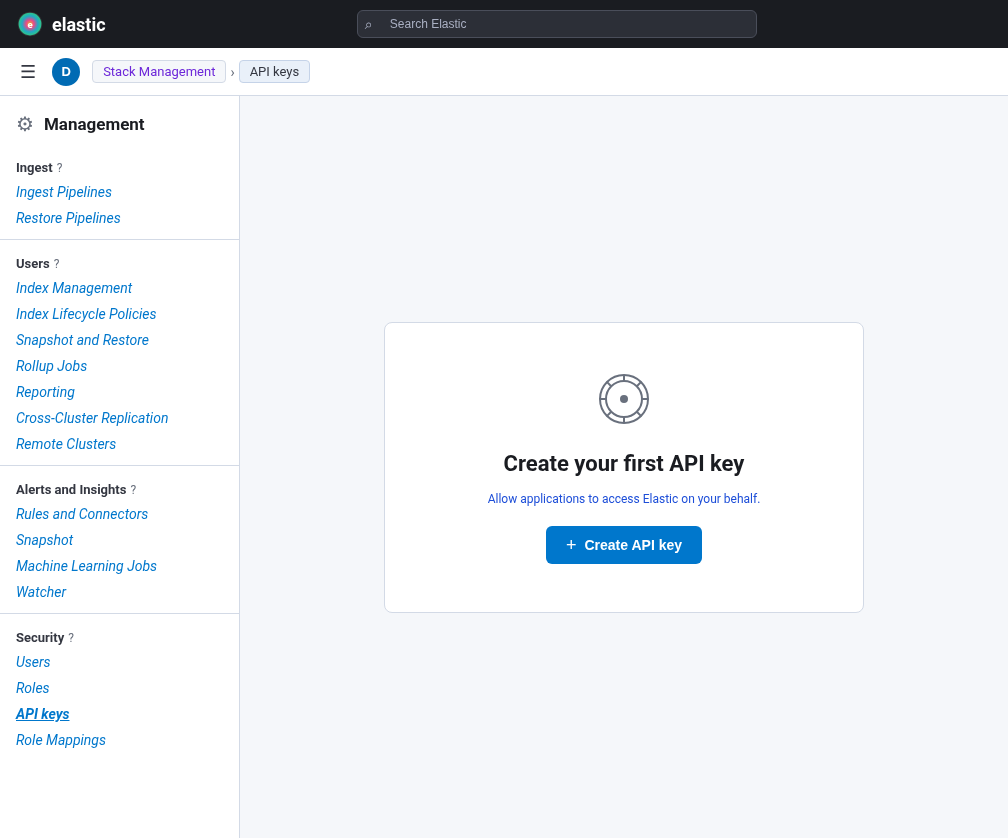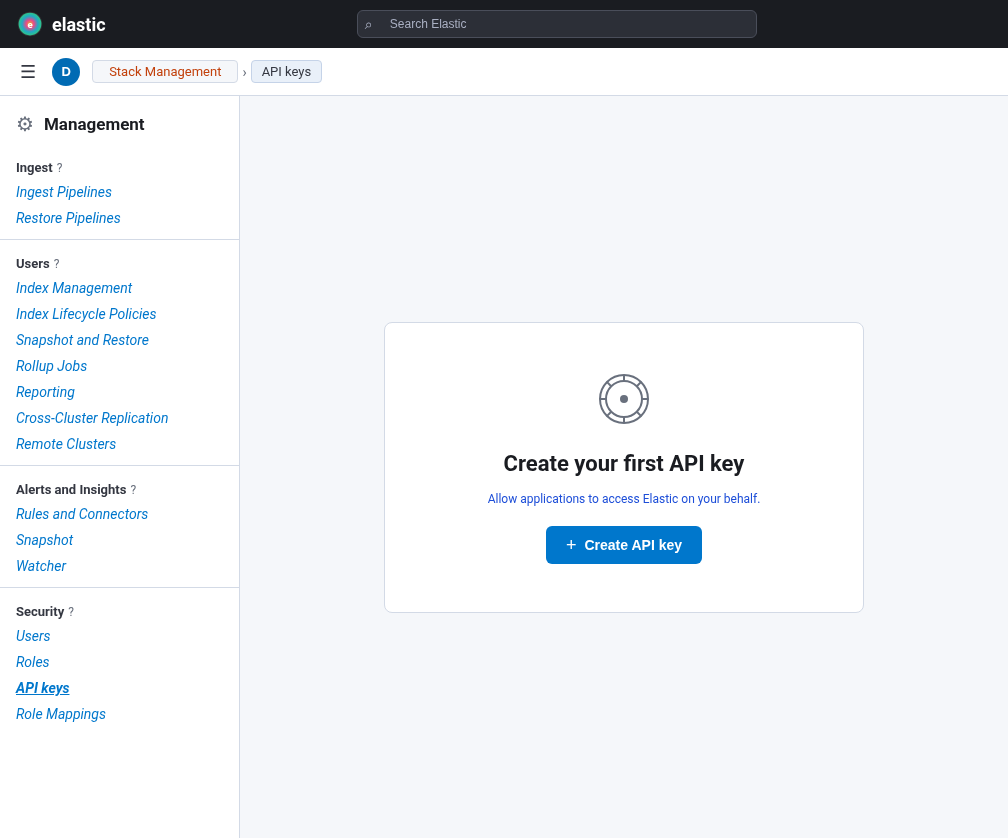--- a/index.html
+++ b/index.html
@@ -87,22 +87,22 @@
     .breadcrumb {
       display: flex;
       align-items: center;
       gap: 4px;
       font-size: 14px;
     }
     .breadcrumb-link {
       background: #f5f7fa;
       border: 1px solid #d3dae6;
       border-radius: 4px;
-      padding: 3px 16px;
-      color: #c2410c;
+      padding: 3px 10px;
+      color: #6d28d9;
       text-decoration: none;
       font-size: 13px;
       cursor: pointer;
     }
     .breadcrumb-separator {
       color: #69707d;
       font-size: 14px;
     }
     .breadcrumb-current {
       background: #e9f0f9;
@@ -321,20 +321,21 @@
 
     <div class="sidebar-divider"></div>
 
     <div class="sidebar-section">
       <div class="sidebar-section-header">
         <span class="sidebar-section-title">Alerts and Insights</span>
         <span class="help-icon">?</span>
       </div>
       <a class="sidebar-item">Rules and Connectors</a>
       <a class="sidebar-item">Snapshot</a>
+      <a class="sidebar-item">Machine Learning Jobs</a>
       <a class="sidebar-item">Watcher</a>
     </div>
 
     <div class="sidebar-divider"></div>
 
     <div class="sidebar-section">
       <div class="sidebar-section-header">
         <span class="sidebar-section-title">Security</span>
         <span class="help-icon">?</span>
       </div>

